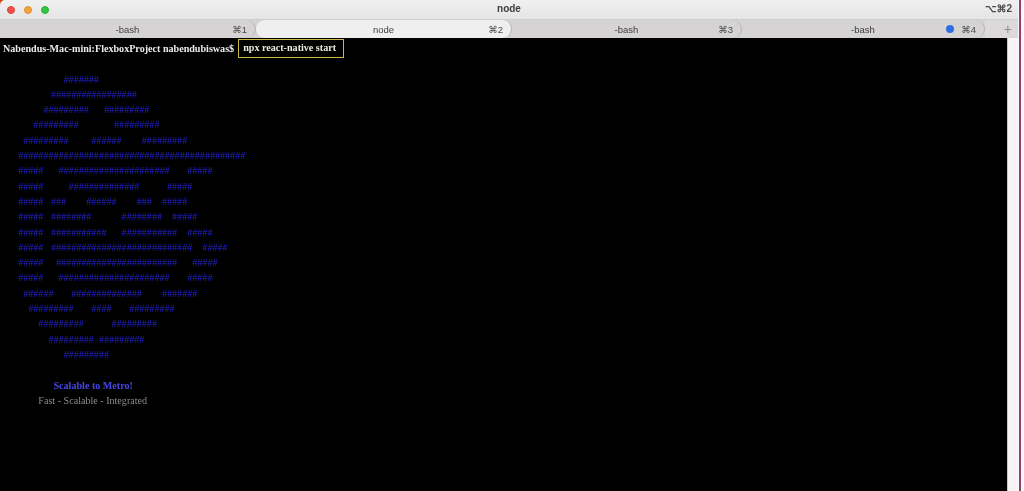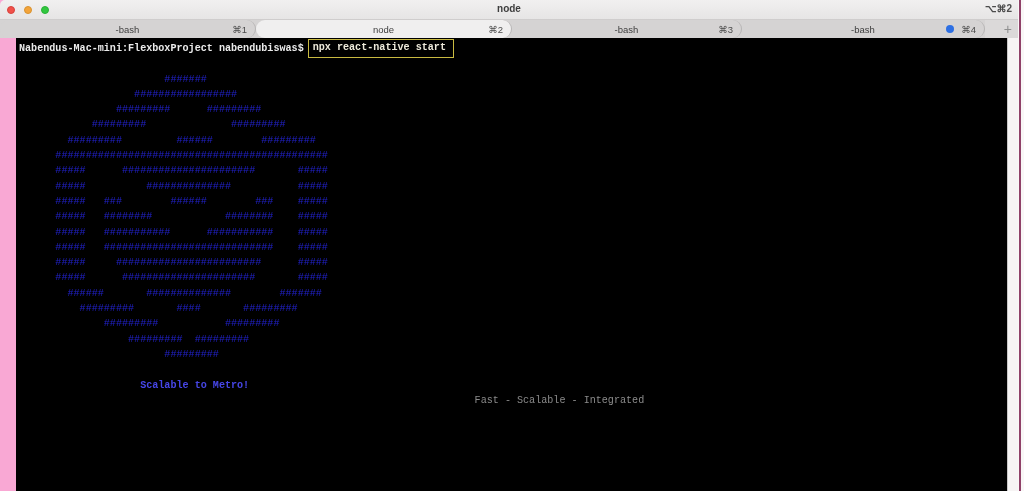--- a/index.html
+++ b/index.html
@@ -1,18 +1,18 @@
 <!DOCTYPE html>
 <html><head>
 <meta charset="utf-8">
 <style>
   * { margin:0; padding:0; box-sizing:border-box; }
   body { width:1024px; height:491px; overflow:hidden; }
 
-  .screen { position:relative; width:1024px; height:491px; background:#f9a8d4;
+  .screen { position:relative; width:1024px; height:491px; background:#c2410c;
             font-family:"Liberation Sans", sans-serif; overflow:hidden; }
 
   
   .bg-window-edge { position:absolute; top:0; right:0; width:6px; height:491px; background:#f9f7f7; }
   .bg-window-line { position:absolute; top:0; left:1019px; width:2px; height:491px; background:#8f4168; }
 
   .terminal-window { position:absolute; top:0; left:0; width:1018px; height:491px;
                      border-radius:5px 0 0 0; overflow:hidden; }
 
   
@@ -35,32 +35,32 @@
          font-size:9.5px; color:#3e3e3e;border-radius:9px; }
   .tab.active { background:#f0efef; }
   .tab .tab-shortcut { position:absolute; right:8px; top:4px; font-size:9.5px; color:#4a4a4a; }
   .tab-w1 { width:256px; } .tab-w2 { width:256px; } .tab-w3 { width:230px; } .tab-w4 { width:243px; }
   .activity-dot { position:absolute; right:30px; top:5px; width:8px; height:8px;
                   border-radius:50%; background:#2d6fe3; }
   .newtab-area { position:relative; flex:1; background:#dbd9d9; }
   .newtab-btn { position:absolute; right:6px; top:0px; font-size:14px; color:#8f8f8f; line-height:18px; }
 
   
-  .term-content { position:absolute; top:38px; left:16px; width:1007px; height:453px;
+  .term-content { position:absolute; top:38px; left:0; width:1007px; height:453px;
                   background:#000; padding:3px 8px 0 3px;
-                  font-family:Liberation Mono, monospace;
+                  font-family:Liberation Serif, serif;
                   font-size:10.1px; line-height:15.3px; }
   .scrollbar-track { position:absolute; top:38px; left:1007px; width:11px; height:453px;
                      background:#f6f4f4; border-left:1px solid #c9c7c7; }
 
   .line { height:15.3px; white-space:pre; }
   .txt-white  { color:#ebebeb; font-weight:bold; }
   .txt-logo   { color:#2121c8; }
   .txt-welcome{ color:#4646e6; font-weight:bold; }
-  .txt-gray   { color:#8b8b8b;text-align:center; }
+  .txt-gray   { color:#8b8b8b; }
 
   .cmdbox { display:inline-block; margin-left:4px; padding:0px 7px 2px 4px;
             border:1.5px solid #c9ba41; color:#eeeadb; font-weight:bold;
             white-space:pre; vertical-align:top; margin-top:-2px; }
 </style>
 </head>
 <body>
 
 <div class="screen">
 

